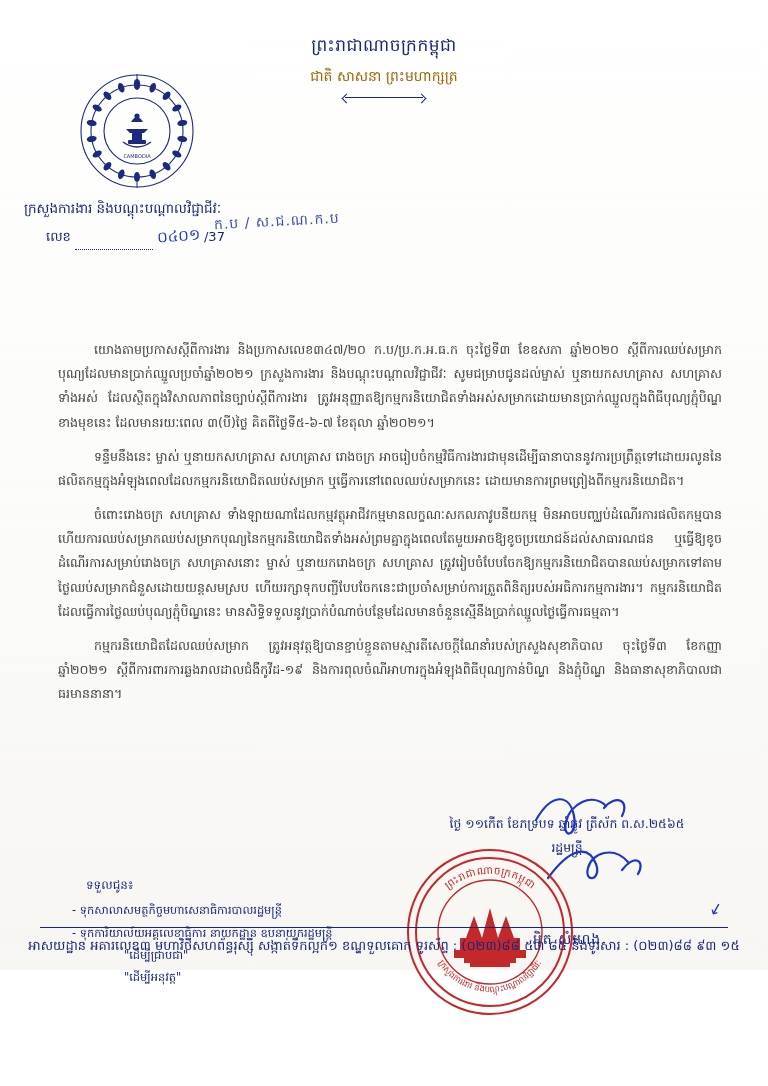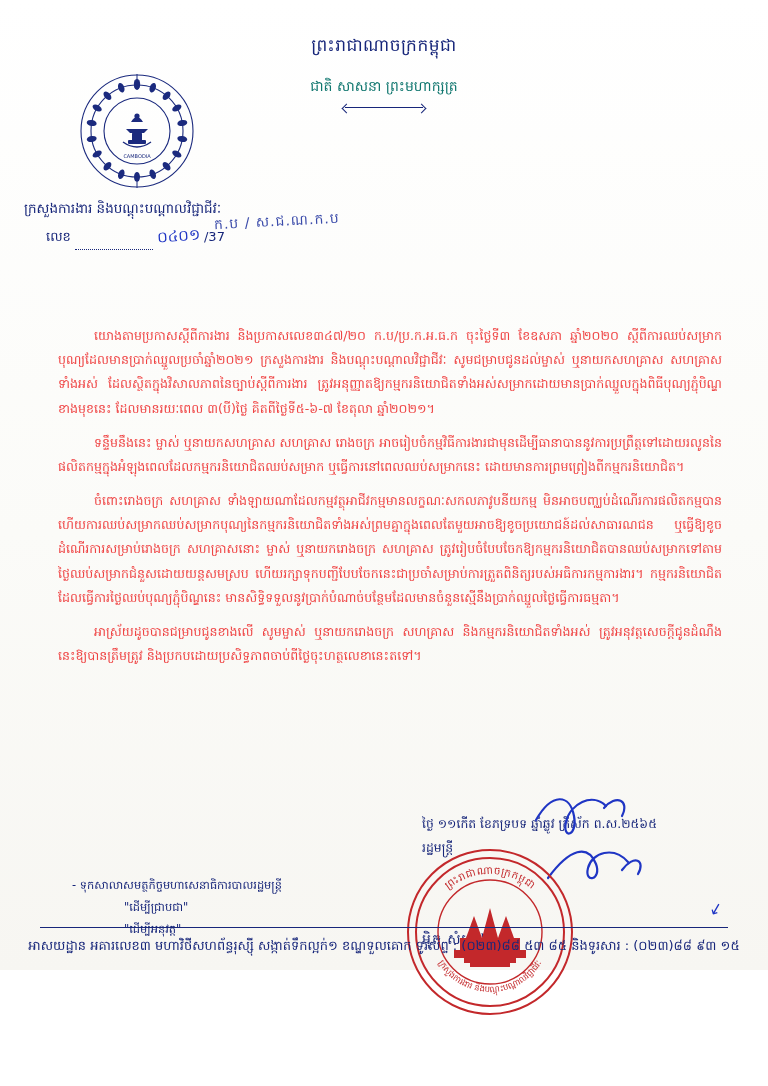--- a/index.html
+++ b/index.html
@@ -16,21 +16,21 @@
     background:#fdfdfb;
   }
   
   .page:before{
     content:"";position:absolute;inset:0;
     background:linear-gradient(180deg,#ffffff 0%,#fbfbf8 55%,#f7f6f2 100%);
     pointer-events:none;
   }
   .hdr{position:relative;text-align:center;padding-top:34px;}
   .hdr .l1{font-size:17px;letter-spacing:.5px;color:#17267a;}
-  .hdr .l2{font-size:14px;margin-top:18px;color:#0f766e;}
+  .hdr .l2{font-size:14px;margin-top:8px;color:#a16207;}
   .hdr .rule{
     width:78px;height:0;border-top:1.6px solid #17267a;
     margin:9px auto 0;position:relative;
   }
   .hdr .rule:before,.hdr .rule:after{
     content:"";position:absolute;top:-3px;width:6px;height:6px;
     border-top:1.6px solid #17267a;border-right:1.6px solid #17267a;
     transform:rotate(45deg);
   }
   .hdr .rule:before{left:-2px;transform:rotate(-135deg);}
@@ -61,27 +61,27 @@
   }
 
   .title{
     text-align:center;margin-top:56px;
   }
   .title .t1{font-size:16px;color:#17267a;}
   .title .t2{font-size:14px;margin-top:6px;color:#17267a;}
   .title .t3{font-size:16px;margin-top:7px;color:#17267a;}
 
   .body{
-    position:absolute;left:58px;right:46px;top:324px;
-    font-size:12.6px;line-height:1.92;color:#ef4444;text-align:justify;
+    position:absolute;left:58px;right:46px;top:338px;
+    font-size:12.6px;line-height:1.92;color:#404040;text-align:justify;
   }
   .body p{margin:0 0 10px 0;text-indent:36px;}
 
   .signblock{
-    position:absolute;right:56px;top:812px;width:290px;
+    position:absolute;right:56px;top:812px;width:290px;text-align:center;
     font-size:12.4px;color:#17267a;line-height:1.95;
   }
   .signblock .name{
     margin-top:66px;font-size:14px;letter-spacing:1px;
   }
   .sigscribble{
     position:absolute;right:70px;top:786px;width:180px;height:120px;
     pointer-events:none;
   }
   
@@ -189,21 +189,21 @@
   <div class="title">
     <div class="t1">សេចក្ដីជូនដំណឹង</div>
     <div class="t2">ស្ដីពី</div>
     <div class="t3">ការអនុវត្តការឈប់សម្រាកក្នុងពិធីបុណ្យភ្ជុំបិណ្ឌ ឆ្នាំ២០២១</div>
   </div>
 
   <div class="body">
     <p>យោងតាមប្រកាសស្ដីពីការងារ និងប្រកាសលេខ៣៤៧/២០ ក.ប/ប្រ.ក.អ.ធ.ក ចុះថ្ងៃទី៣ ខែឧសភា ឆ្នាំ២០២០ ស្ដីពីការឈប់សម្រាកបុណ្យដែលមានប្រាក់ឈ្នួលប្រចាំឆ្នាំ២០២១ ក្រសួងការងារ និងបណ្ដុះបណ្ដាលវិជ្ជាជីវៈ សូមជម្រាបជូនដល់ម្ចាស់ ឬនាយកសហគ្រាស សហគ្រាសទាំងអស់ ដែលស្ថិតក្នុងវិសាលភាពនៃច្បាប់ស្ដីពីការងារ ត្រូវអនុញ្ញាតឱ្យកម្មករនិយោជិតទាំងអស់សម្រាកដោយមានប្រាក់ឈ្នួលក្នុងពិធីបុណ្យភ្ជុំបិណ្ឌខាងមុខនេះ ដែលមានរយៈពេល ៣(បី)ថ្ងៃ គិតពីថ្ងៃទី៥-៦-៧ ខែតុលា ឆ្នាំ២០២១។</p>
     <p>ទន្ទឹមនឹងនេះ ម្ចាស់ ឬនាយកសហគ្រាស សហគ្រាស រោងចក្រ អាចរៀបចំកម្មវិធីការងារជាមុនដើម្បីធានាបាននូវការប្រព្រឹត្តទៅដោយរលូននៃផលិតកម្មក្នុងអំឡុងពេលដែលកម្មករនិយោជិតឈប់សម្រាក ឬធ្វើការនៅពេលឈប់សម្រាកនេះ ដោយមានការព្រមព្រៀងពីកម្មករនិយោជិត។</p>
     <p>ចំពោះរោងចក្រ សហគ្រាស ទាំងឡាយណាដែលកម្មវត្ថុអាជីវកម្មមានលក្ខណៈសកលភាវូបនីយកម្ម មិនអាចបញ្ឈប់ដំណើរការផលិតកម្មបាន ហើយការឈប់សម្រាកឈប់សម្រាកបុណ្យនៃកម្មករនិយោជិតទាំងអស់ព្រមគ្នាក្នុងពេលតែមួយអាចឱ្យខូចប្រយោជន៍ដល់សាធារណជន ឬធ្វើឱ្យខូចដំណើរការសម្រាប់រោងចក្រ សហគ្រាសនោះ ម្ចាស់ ឬនាយករោងចក្រ សហគ្រាស ត្រូវរៀបចំបែបចែកឱ្យកម្មករនិយោជិតបានឈប់សម្រាកទៅតាមថ្ងៃឈប់សម្រាកជំនួសដោយយន្តសមស្រប ហើយរក្សាទុកបញ្ជីបែបចែកនេះជាប្រចាំសម្រាប់ការត្រួតពិនិត្យរបស់អធិការកម្មការងារ។ កម្មករនិយោជិតដែលធ្វើការថ្ងៃឈប់បុណ្យភ្ជុំបិណ្ឌនេះ មានសិទ្ធិទទួលនូវប្រាក់បំណាច់បន្ថែមដែលមានចំនួនស្មើនឹងប្រាក់ឈ្នួលថ្ងៃធ្វើការធម្មតា។</p>
-    <p>អាស្រ័យដូចបានជម្រាបជូនខាងលើ សូមម្ចាស់ ឬនាយករោងចក្រ សហគ្រាស និងកម្មករនិយោជិតទាំងអស់ ត្រូវអនុវត្តសេចក្ដីជូនដំណឹងនេះឱ្យបានត្រឹមត្រូវ និងប្រកបដោយប្រសិទ្ធភាពចាប់ពីថ្ងៃចុះហត្ថលេខានេះតទៅ។</p>
+    <p>កម្មករនិយោជិតដែលឈប់សម្រាក ត្រូវអនុវត្តឱ្យបានខ្ជាប់ខ្ជួនតាមស្មារតីសេចក្ដីណែនាំរបស់ក្រសួងសុខាភិបាល ចុះថ្ងៃទី៣ ខែកញ្ញា ឆ្នាំ២០២១ ស្ដីពីការពារការឆ្លងរាលដាលជំងឺកូវីដ-១៩ និងការពុលចំណីអាហារក្នុងអំឡុងពិធីបុណ្យកាន់បិណ្ឌ និងភ្ជុំបិណ្ឌ និងធានាសុខាភិបាលជាធរមាននានា។</p>
   </div>
 
   <div class="signblock">
     <div>ថ្ងៃ ១១កើត ខែភទ្របទ ឆ្នាំឆ្លូវ ត្រីស័ក ព.ស.២៥៦៥</div>
     <div>រដ្ឋមន្ត្រី</div>
     <div class="name">អ៉ិត សំហេង</div>
   </div>
 
   <svg class="sigscribble" viewBox="0 0 180 120">
     <g stroke="#1f35c4" stroke-width="2.2" fill="none" stroke-linecap="round">
@@ -238,21 +238,23 @@
         <path d="M62 92 l8 -22 l8 22 z"></path>
         <path d="M78 92 l8 -30 l8 30 z"></path>
         <path d="M94 92 l8 -22 l8 22 z"></path>
       </g>
       <rect x="60" y="112" width="52" height="5"></rect>
       <rect x="66" y="117" width="40" height="4"></rect>
     </g>
   </svg>
 
   <div class="cclist">
+    <div class="cctitle">ទទួលជូន៖</div>
     <div class="it">- ទុកសាលាសមត្ថកិច្ចមហាសេនាធិការបាលរដ្ឋមន្ត្រី</div>
+    <div class="it">- ទុកការិយាល័យអគ្គលេខាធិការ នាយកដ្ឋាន ឧបនាយករដ្ឋមន្ត្រី</div>
     <div class="it ind">"ដើម្បីជ្រាបជា"</div>
     <div class="it ind">"ដើម្បីអនុវត្ត"</div>
   </div>
 
   <div class="tick">↙</div>
   <div class="footline"></div>
   <div class="footer">អាសយដ្ឋាន អគារលេខ៣ មហាវិថីសហព័ន្ធរុស្ស៊ី សង្កាត់ទឹកល្អក់១ ខណ្ឌទួលគោក ទូរស័ព្ទ : (០២៣)៨៨ ៥៣ ៨៥ និងទូរសារ : (០២៣)៨៨ ៩៣ ១៥</div>
 
 </div>
 

